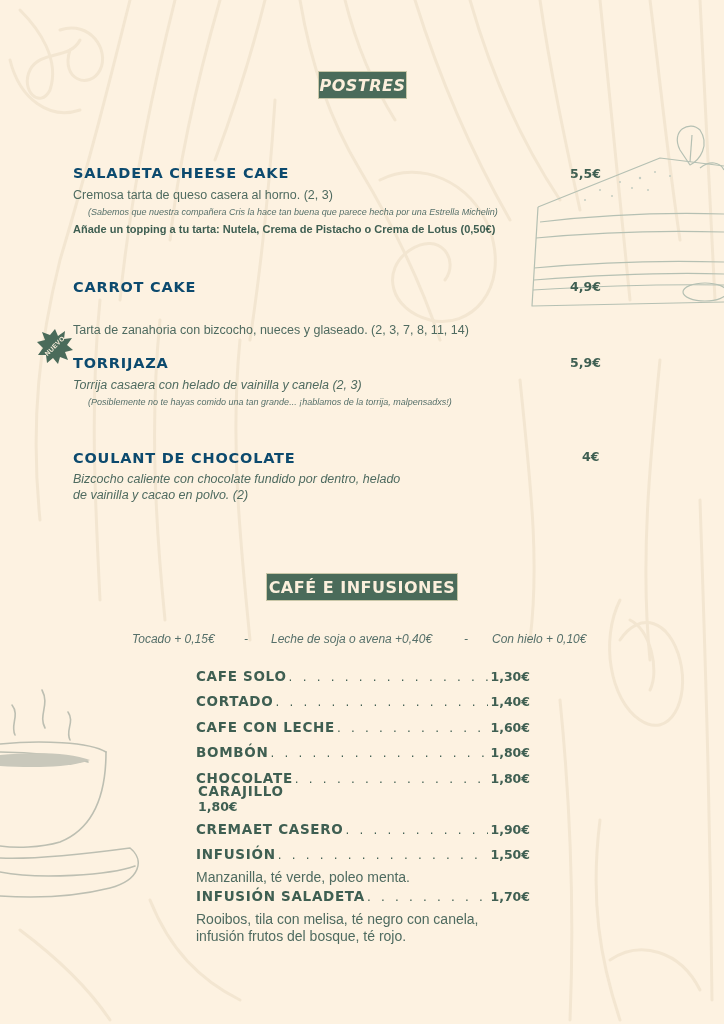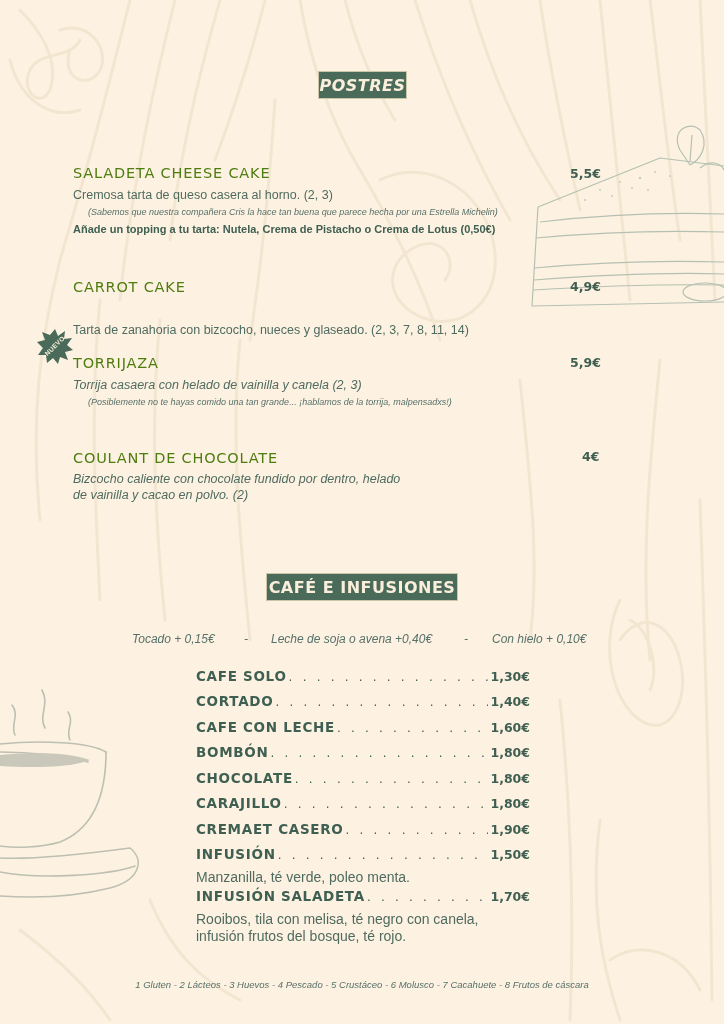--- a/index.html
+++ b/index.html
@@ -20,24 +20,24 @@
     font-weight: bold;
     letter-spacing: 0.5px;
     border: 1px solid #c9c7a8;
   }
   #postres-title { left: 318px; top: 71px; width: 89px; height: 28px; font-size: 16px; line-height: 27px; text-align: center; font-style: italic; }
   #cafe-title { left: 266px; top: 573px; width: 192px; height: 28px; font-size: 16px; line-height: 27px; text-align: center; }
 
   .item-name {
     position: absolute;
     font-family: "DejaVu Sans", sans-serif;
-    font-weight: normal;
+    font-weight: bold;
     font-size: 14.5px;
     letter-spacing: 0.8px;
-    color: #4d7c0f;
+    color: #0c4a6e;
     text-transform: uppercase;
   }
   .price {
     position: absolute;
     font-family: "DejaVu Sans", sans-serif;
     font-weight: bold;
     font-size: 12.5px;
     color: #3f5f52;
   }
   .desc {
@@ -240,21 +240,21 @@
   <div class="coffee-row" style="top:76px;">
     <span class="cname">BOMBÓN</span>
     <span class="dots"></span>
     <span class="cprice">1,80€</span>
   </div>
   <div class="coffee-row" style="top:102px;">
     <span class="cname">CHOCOLATE</span>
     <span class="dots"></span>
     <span class="cprice">1,80€</span>
   </div>
-  <div class="coffee-row" style="top:127px;">
+  <div class="coffee-row" style="top:115px;flex-direction:column;">
     <span class="cname">CARAJILLO</span>
     <span class="dots"></span>
     <span class="cprice">1,80€</span>
   </div>
   <div class="coffee-row" style="top:153px;">
     <span class="cname">CREMAET CASERO</span>
     <span class="dots"></span>
     <span class="cprice">1,90€</span>
   </div>
   <div class="coffee-row" style="top:178px;">
@@ -266,14 +266,13 @@
   <div class="coffee-row" style="top:220px;">
     <span class="cname">INFUSIÓN SALADETA</span>
     <span class="dots"></span>
     <span class="cprice">1,70€</span>
   </div>
   <div class="coffee-desc" style="top:243px;">Rooibos, tila con melisa, té negro con canela,</div>
   <div class="coffee-desc" style="top:260px;">infusión frutos del bosque,  té rojo.</div>
 </div>
 
 <div class="allergens">
-  <div>1 Gluten - 2 Lácteos - 3 Huevos - 4 Pescado - 5 Crustáceo - 6 Molusco - 7 Cacahuete - 8 Frutos de cáscara</div>
 </div>
 
 </body></html>

